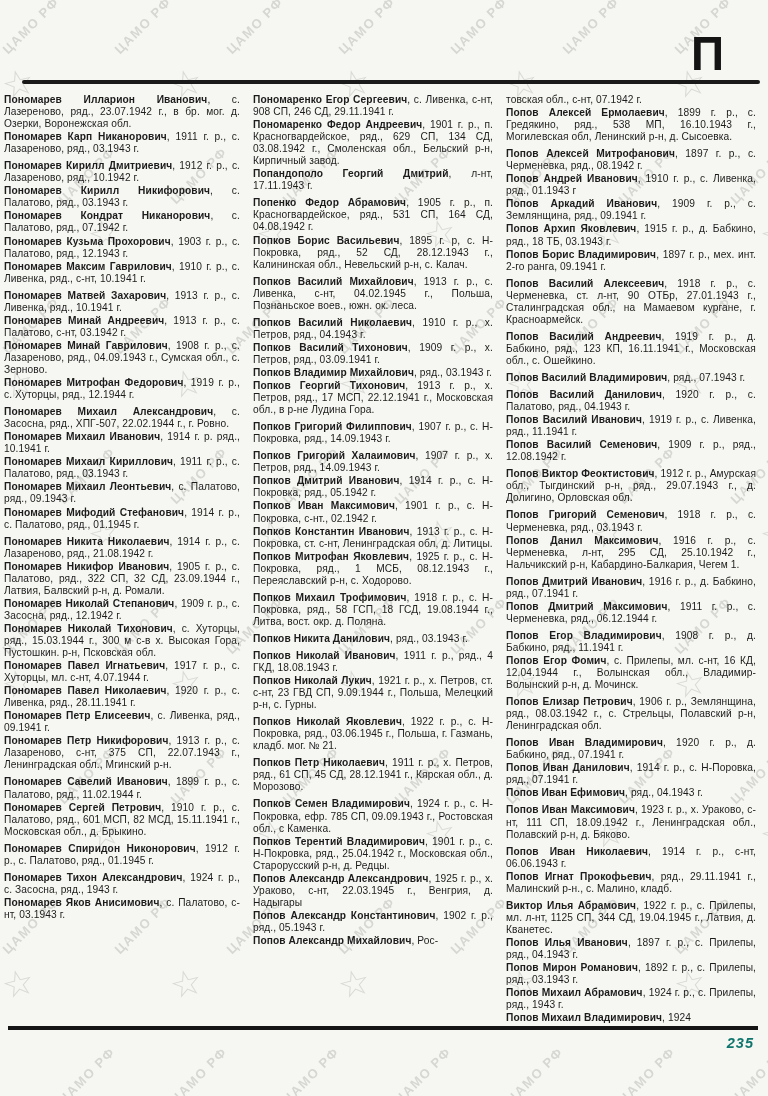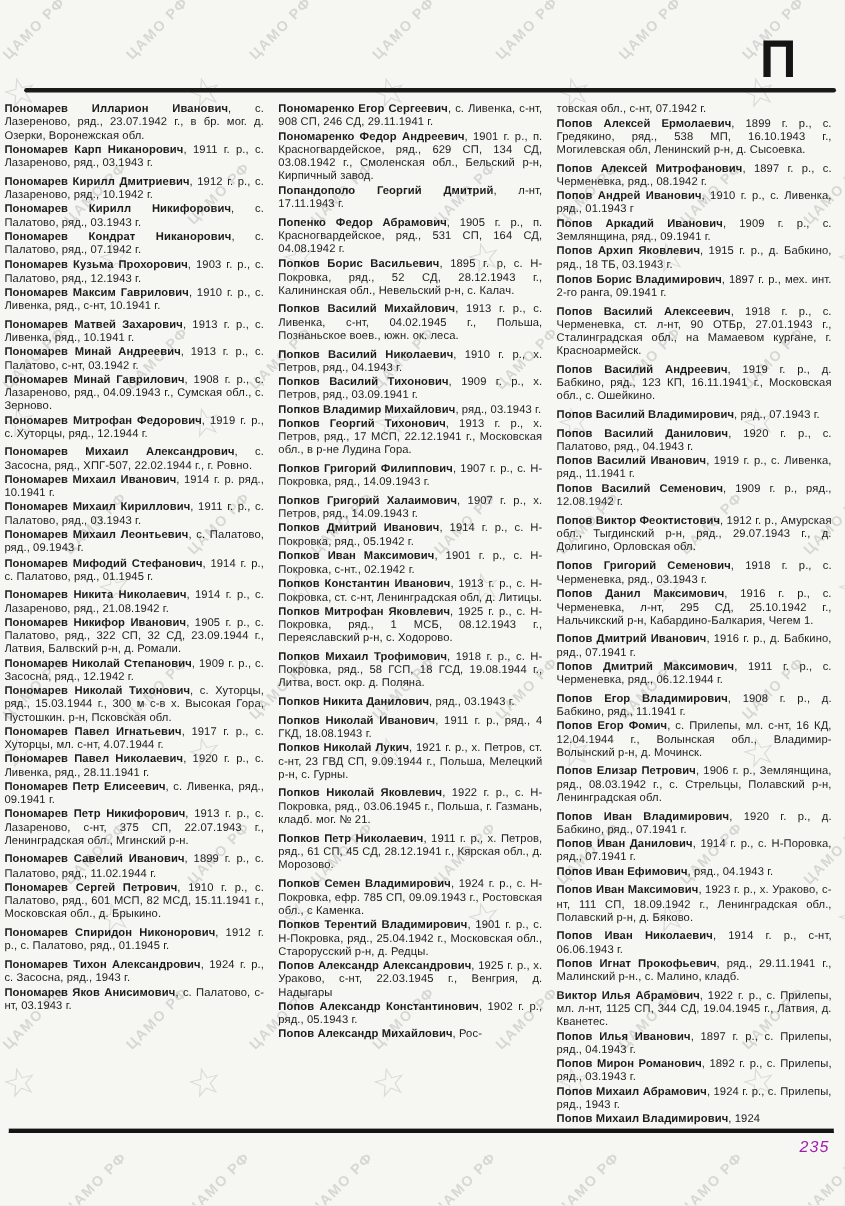--- a/index.html
+++ b/index.html
@@ -43,22 +43,22 @@
   }
   .entry b{font-weight:700;}
   .entry.gap{margin-bottom:5px;}
   .bottom-rule{
     position:absolute;left:8px;top:1026px;width:750px;height:2.5px;
     background:#151515;border-bottom:1px solid #151515;
     box-shadow:0 4px 0 -2.5px #2a2a2a;z-index:2;
   }
   .page-number{
     position:absolute;right:14px;top:1035px;z-index:2;
-    font-size:14.5px;font-weight:400;font-style:italic;letter-spacing:1px;
-    color:#a21caf;
+    font-size:14.5px;font-weight:700;font-style:italic;letter-spacing:1px;
+    color:#0f766e;
   }
 </style>
 </head>
 <body>
 
 <div class="page">
   <div class="watermark-layer">
       <span class="wm-text" style="left: -6px; top: 18px;">ЦАМО РФ</span>
       <span class="wm-text" style="left: 106px; top: 18px;">ЦАМО РФ</span>
       <span class="wm-text" style="left: 218px; top: 18px;">ЦАМО РФ</span>

